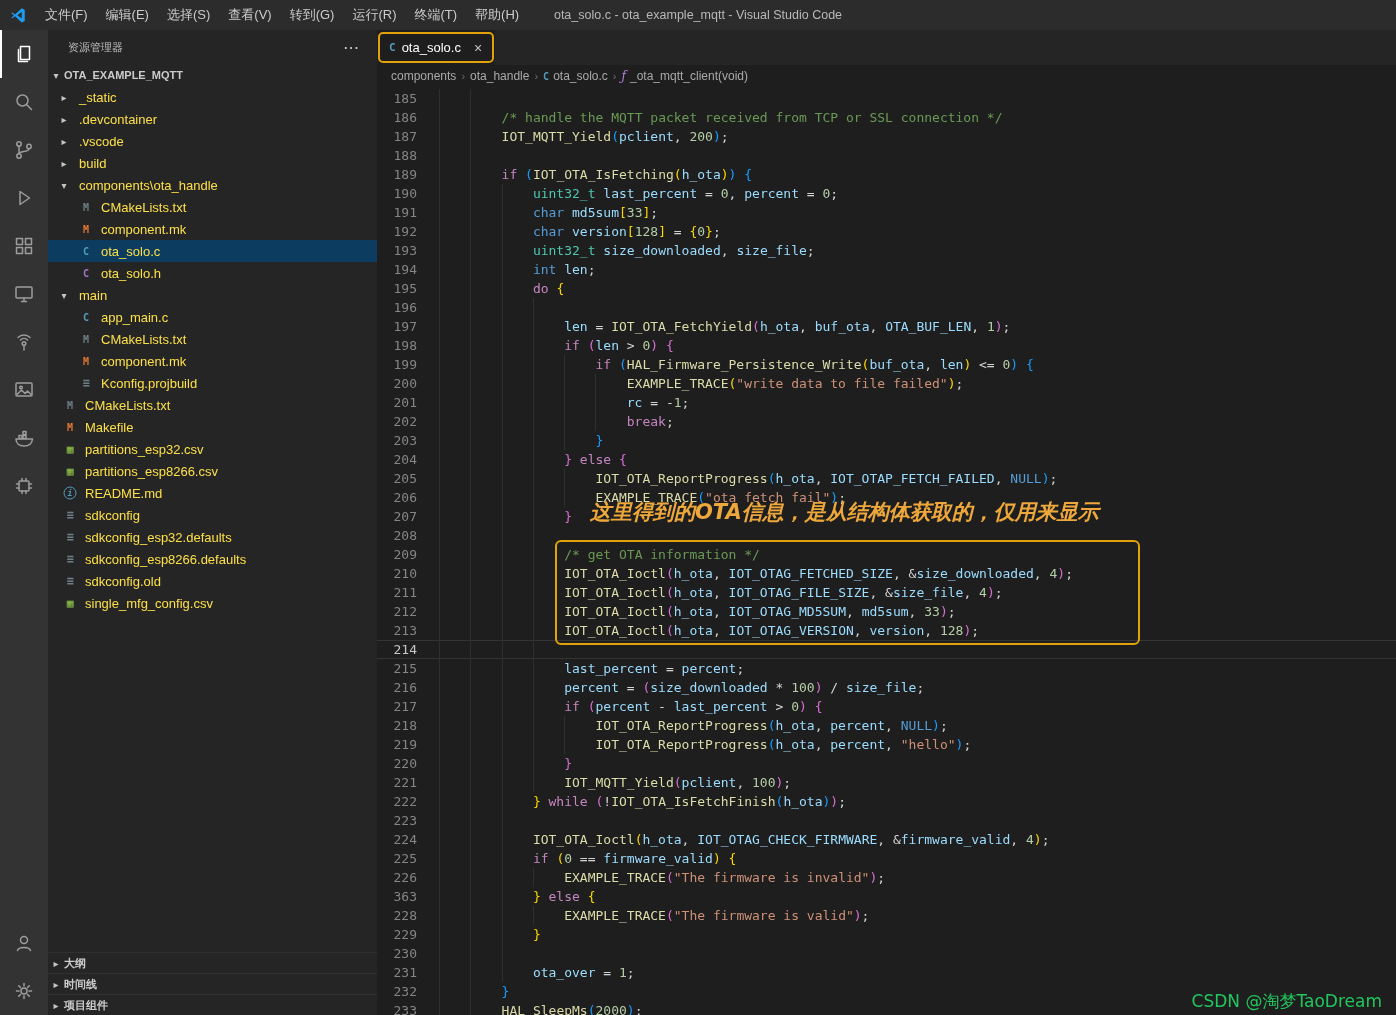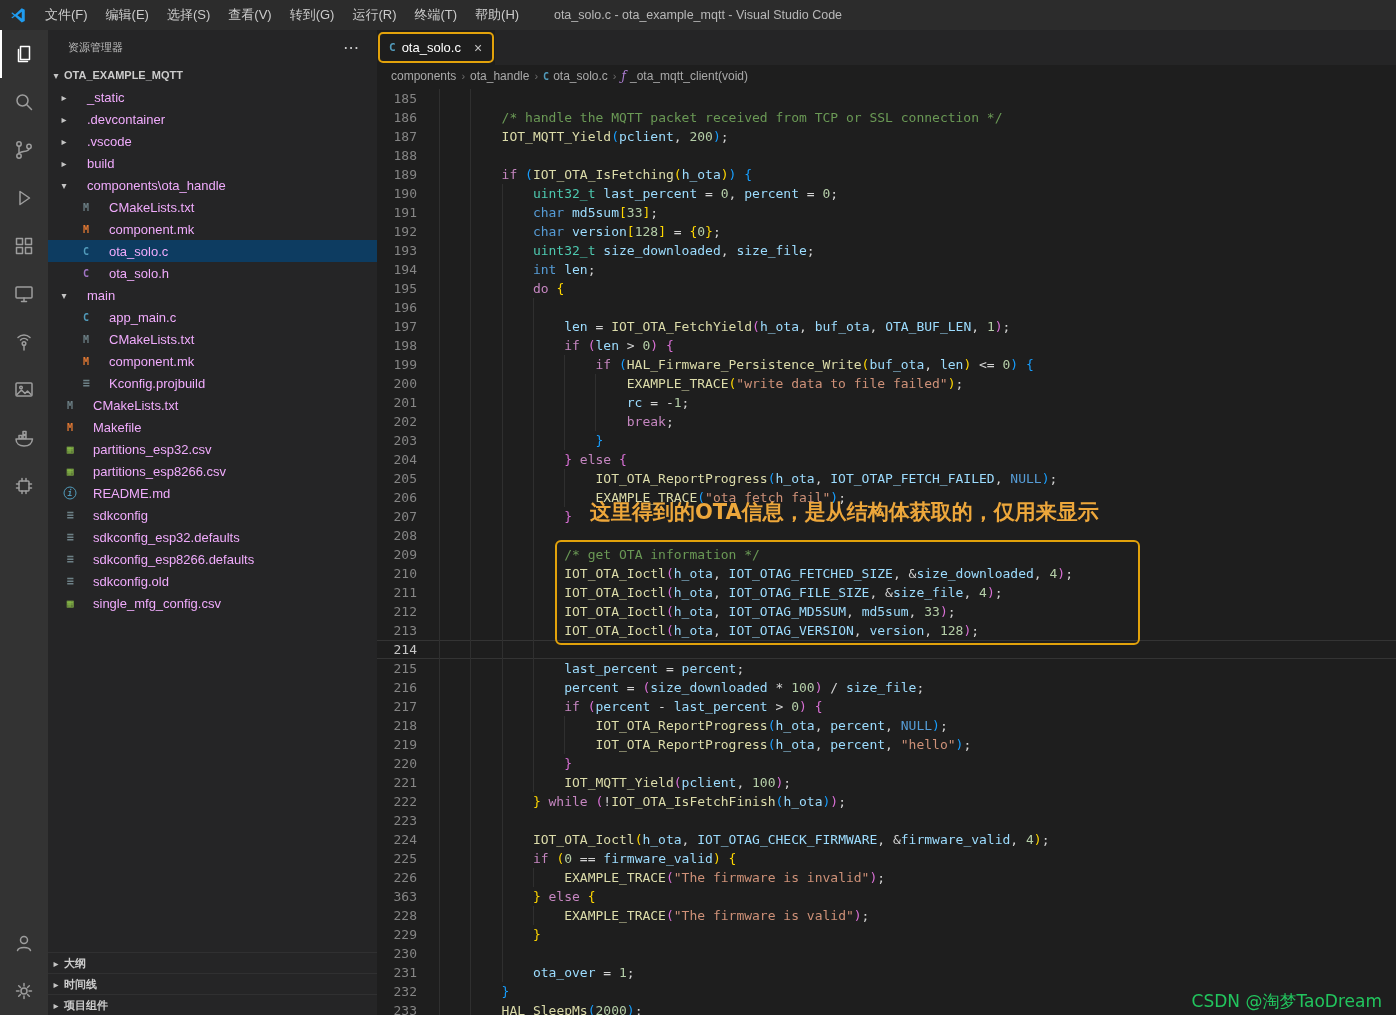--- a/index.html
+++ b/index.html
@@ -38,21 +38,21 @@
   .fspace{flex:0 0 auto;}
   .fi{width:16px;height:16px;display:flex;align-items:center;justify-content:center;font-weight:bold;font-size:10px;font-family:"DejaVu Sans Mono",monospace;position:relative;flex:0 0 auto;}
   .fi-c{color:#519aba;}
   .fi-h{color:#a074c4;}
   .fi-cmake{color:#6d8086;}
   .fi-makefile{color:#e37933;}
   .fi-csv{color:#8dc149;font-size:11px;font-weight:normal;}
   .fi-config{color:#6d8086;font-size:12px;}
   .fi-info{color:#519aba;font-size:8px;font-style:italic;}
   .fi-info::after{content:"";position:absolute;left:50%;top:50%;transform:translate(-50%,-50%);width:11px;height:11px;border:1px solid #519aba;border-radius:50%;}
-  .tlabel{margin-left:15px;color:#f0abfc;}
+  .tlabel{margin-left:7px;color:#fde047;}
   .collapse-row{height:21px;display:flex;align-items:center;border-top:1px solid #303031;font-size:11px;font-weight:bold;color:#cccccc;cursor:pointer;flex:0 0 auto;}
 
   
   .editor{flex:1;min-width:0;display:flex;flex-direction:column;background:#1e1e1e;}
   .tabbar{height:35px;background:#252526;display:flex;align-items:stretch;flex:0 0 auto;}
   .tab{display:flex;align-items:center;gap:6px;padding:0 10px 0 12px;background:#1e1e1e;color:#ffffff;font-size:13px;position:relative;cursor:pointer;}
   .tab-ico{color:#519aba;font-weight:bold;font-size:11px;font-family:"DejaVu Sans Mono",monospace;}
   .tab-close{color:#c5c5c5;font-size:14px;margin-left:4px;padding:0 3px;cursor:pointer;}
   .tab-outline{position:absolute;inset:2px 1px;border:2px solid #e2a20b;border-radius:5px;pointer-events:none;}
   .breadcrumbs{height:22px;display:flex;align-items:center;padding-left:14px;font-size:12px;color:#a9a9a9;flex:0 0 auto;text-align:right;}
@@ -75,21 +75,21 @@
   .tk-tt{color:#4ec9b0;}
   .tk-f{color:#dcdcaa;text-align:right;}
   .tk-v{color:#9cdcfe;}
   .tk-n{color:#b5cea8;}
   .tk-s{color:#ce9178;}
   .tk-p{color:#d4d4d4;}
   .tk-b1{color:#ffd700;}
   .tk-b2{color:#da70d6;}
   .tk-b3{color:#179fff;}
   .hl-box{position:absolute;left:178px;width:585px;border:2px solid #e2a20b;border-radius:6px;pointer-events:none;z-index:4;}
-  .code-annotation{position:absolute;top:-4px;left:213px;color:#eda73b;font-size:21px;font-weight:600;white-space:nowrap;z-index:5;font-family:"DejaVu Sans","Liberation Sans",sans-serif;}
+  .code-annotation{position:absolute;top:-4px;left:213px;color:#eda73b;font-size:21px;font-weight:600;white-space:nowrap;z-index:5;font-family:"DejaVu Sans","Liberation Sans",sans-serif;font-style:italic;}
   .watermark{position:absolute;right:14px;bottom:4px;color:#22c55e;font-size:17px;z-index:6;font-family:"DejaVu Sans",sans-serif;}
 </style>
 </head>
 <body>
 
 <div class="titlebar">
   <span class="logo">
     <svg viewBox="0 0 24 24" width="18" height="18">
         <path fill="#1f9cf0" d="M17 3 8 11.2 4.6 8.6 3 9.4l3.6 3.1L3 15.6l1.6.8L8 13.8 17 22l4-1.9V4.9L17 3zm0 4.6v9.2L11.2 12.2 17 7.6z"></path>
       </svg>

